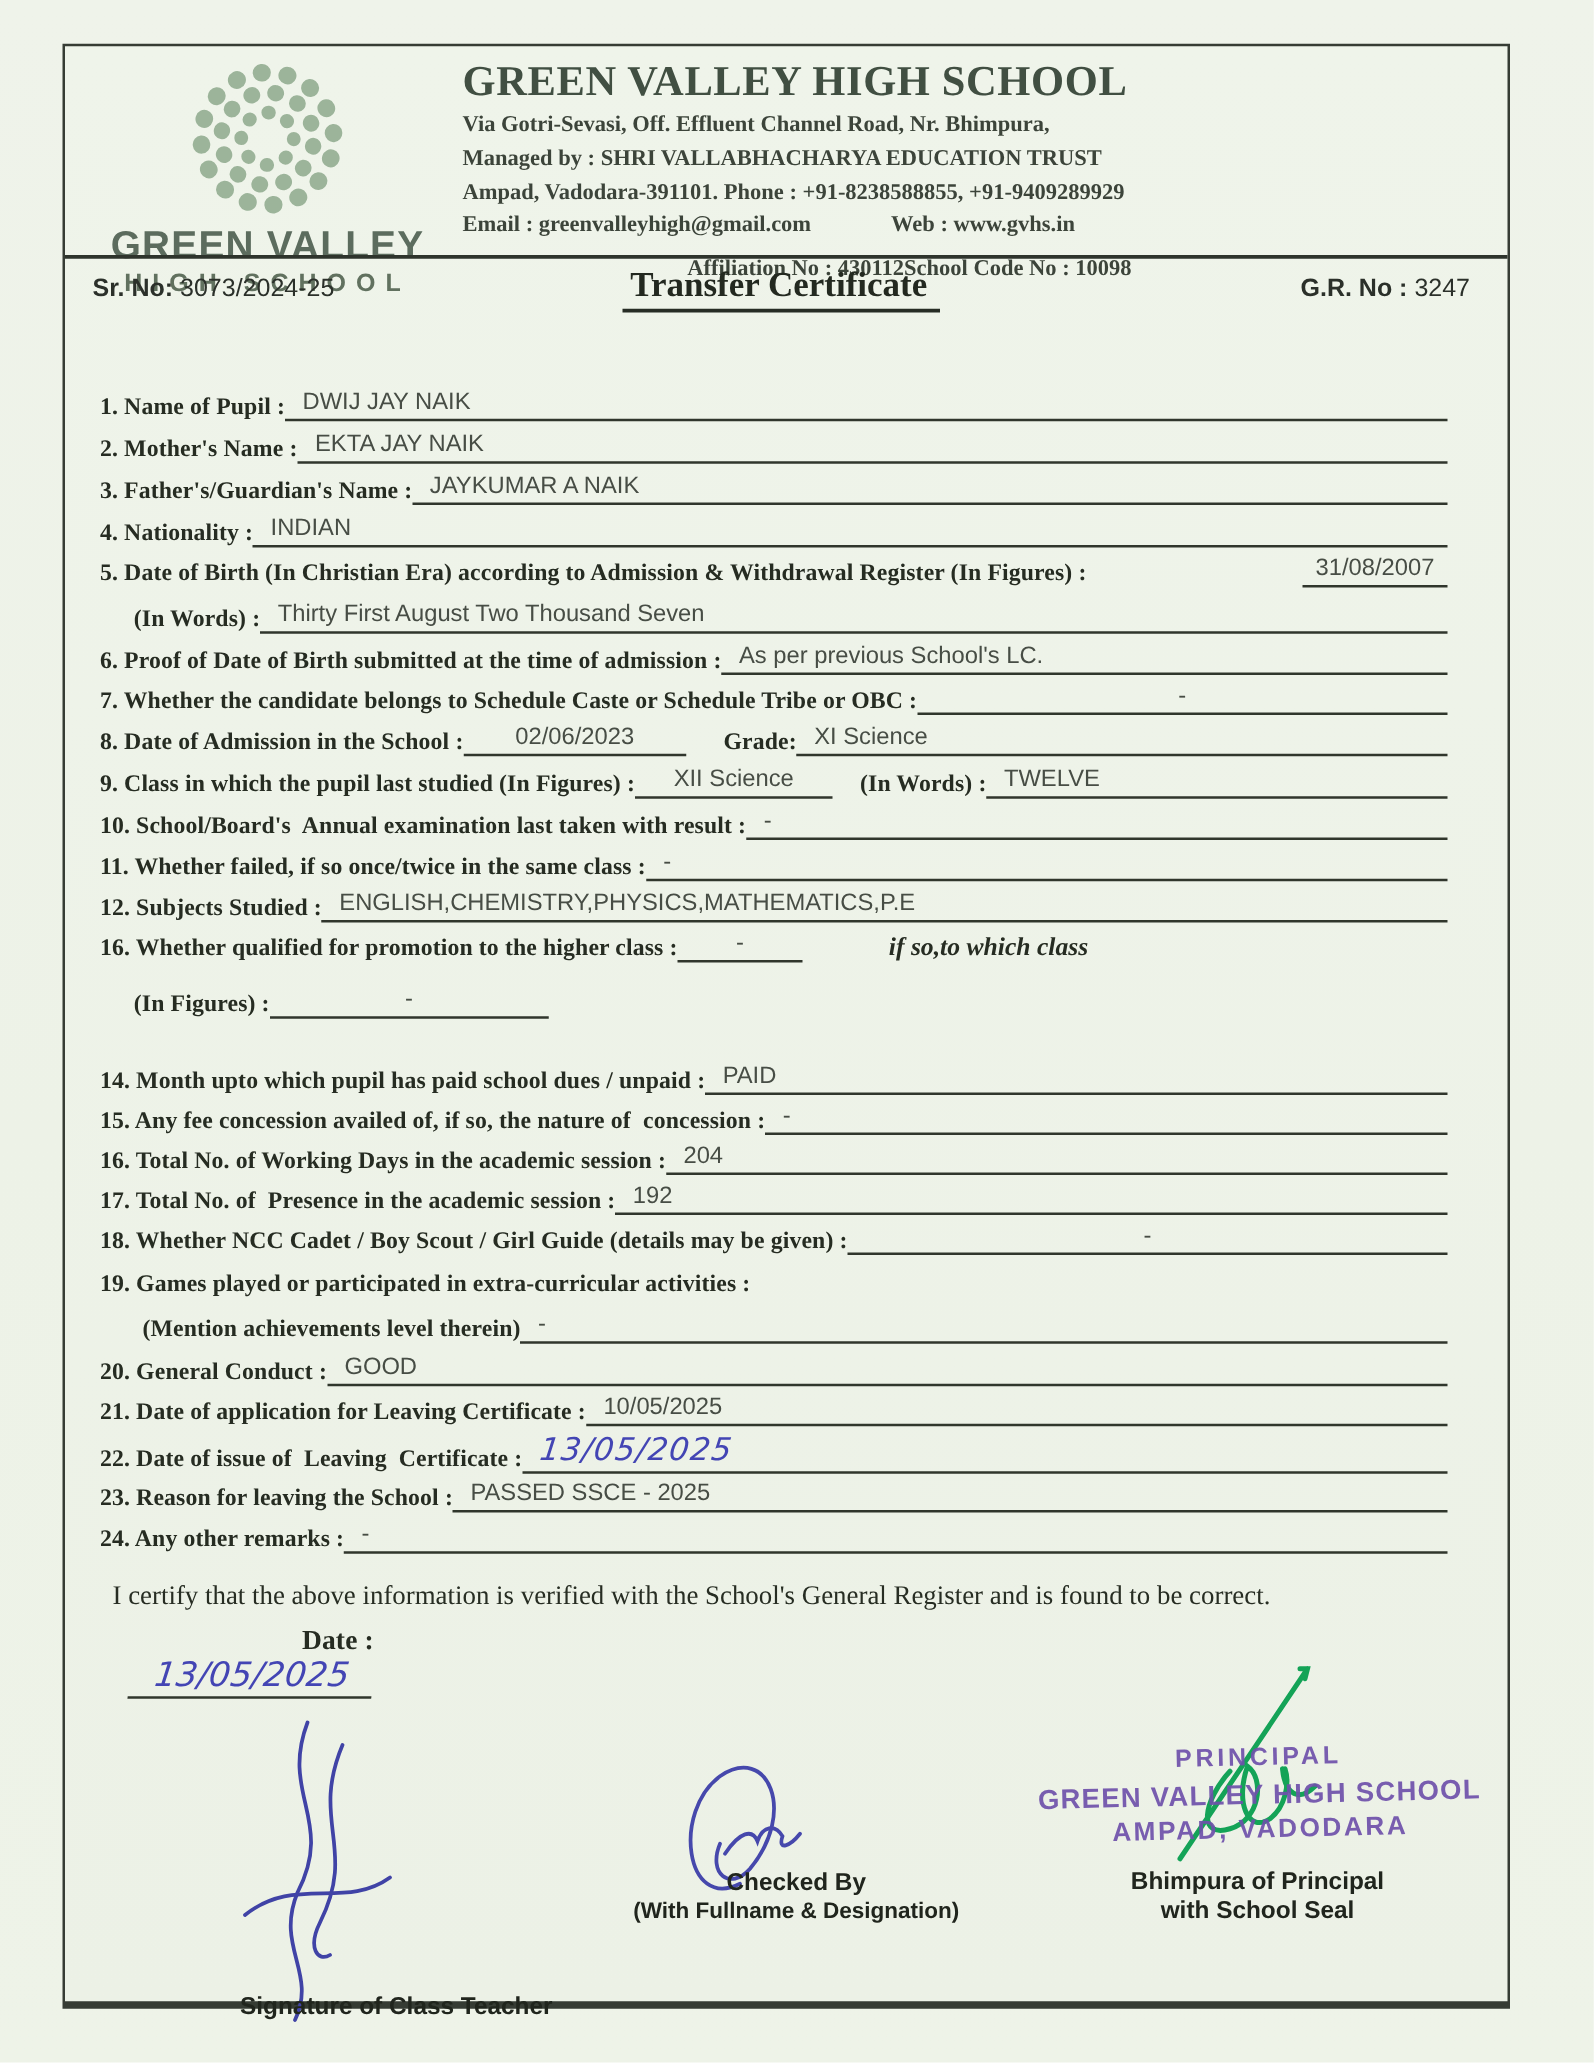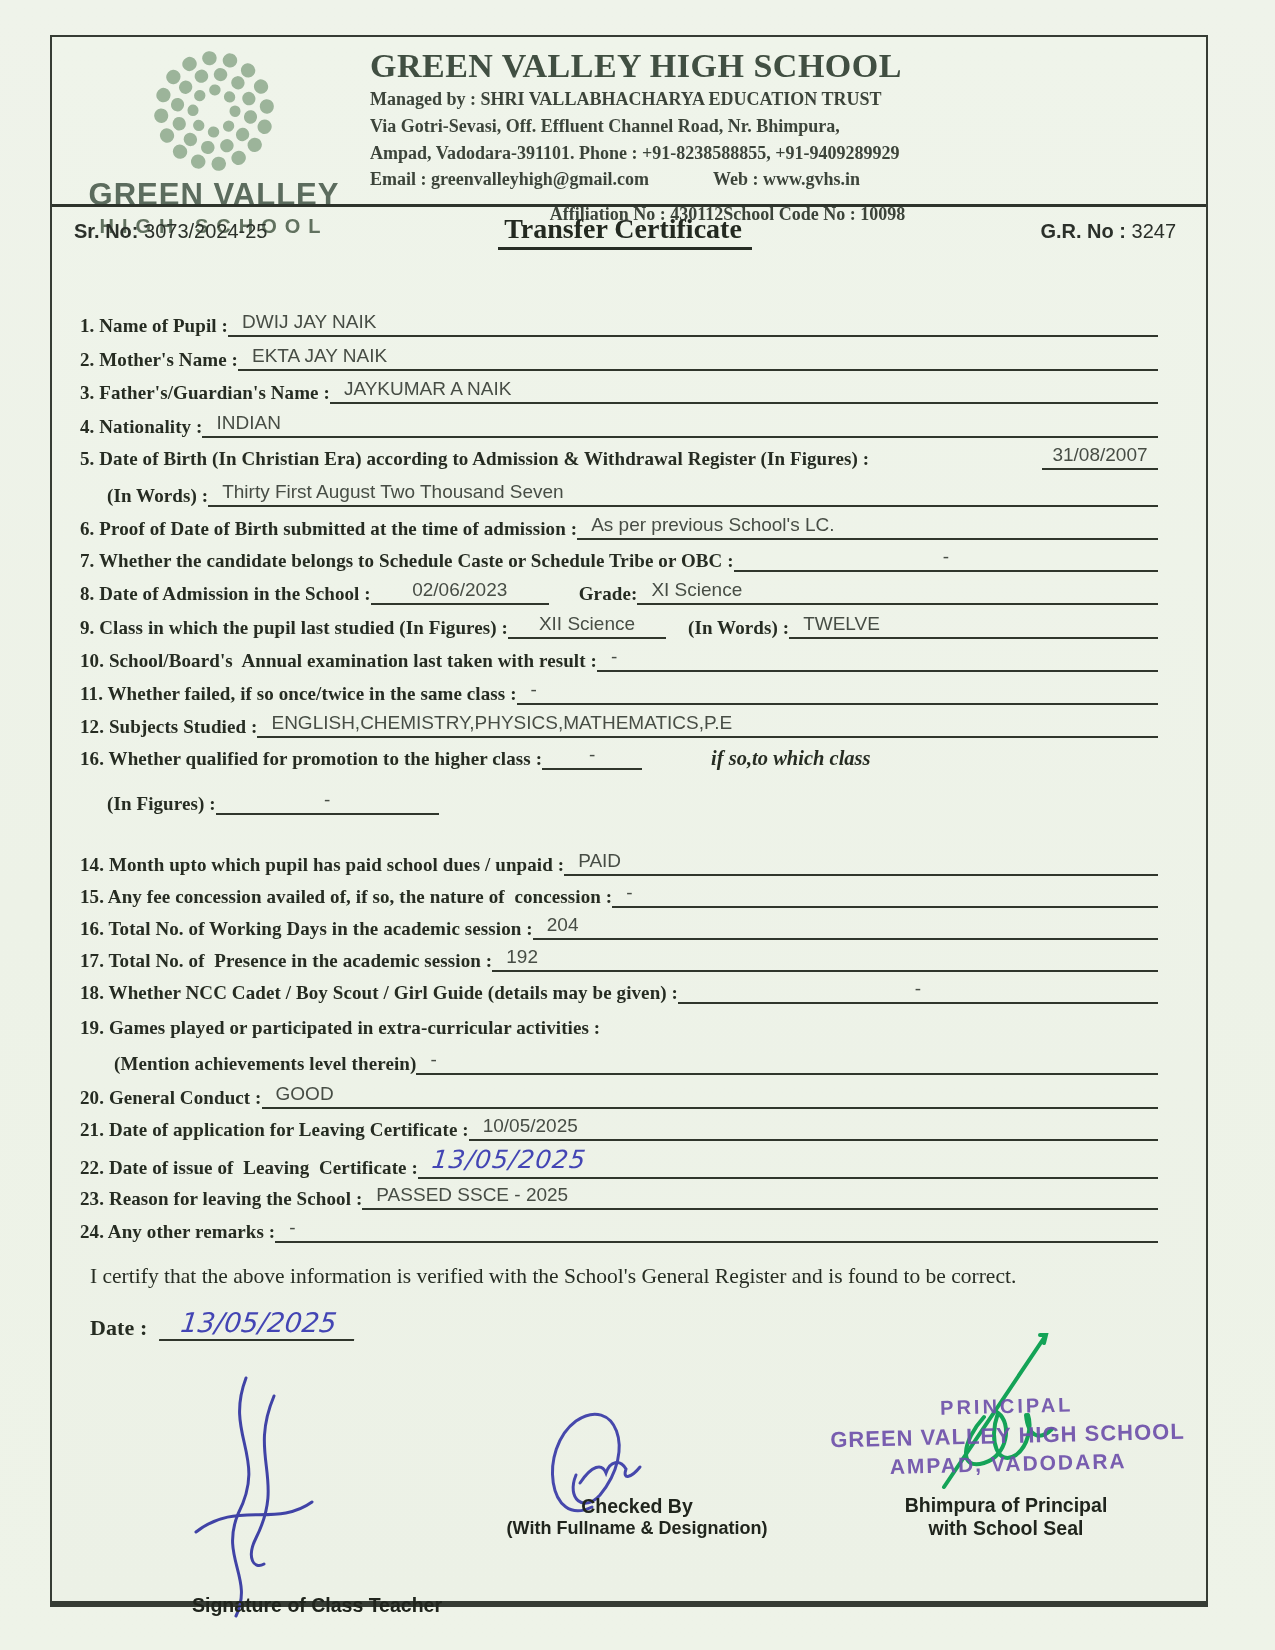--- a/index.html
+++ b/index.html
@@ -39,21 +39,21 @@
     border-bottom:2px solid #30362c;padding:0 4px 2px 14px;white-space:nowrap;line-height:1.15;}
   .grow{flex:1;}
   .fix{flex:none;}
   .ctr{text-align:center;padding-left:4px;}
   .spacer{flex:1;}
   .note{font-weight:700;font-style:italic;font-size:20.5px;color:#262c22;margin-left:69px;white-space:pre;}
   .ml{margin-left:30px;}
   .hand{font-family:"DejaVu Sans",sans-serif;font-style:italic;font-size:25px;color:#4345b4;
     transform:skewX(-7deg);letter-spacing:1px;}
   .certify{position:absolute;top:1227px;left:38px;right:70px;font-size:21.5px;color:#272d23;}
-  .daterow{position:absolute;top:1262px;left:38px;display:flex;align-items:flex-end;height:42px;}
+  .daterow{position:absolute;top:1262px;left:38px;display:flex;align-items:flex-end;height:42px;flex-direction:column;}
   .daterow .lbl{font-size:22px;}
   .date-hand{border-bottom:2.5px solid #30362c;width:195px;text-align:center;
     font-family:"DejaVu Sans",sans-serif;font-style:italic;font-size:27px;color:#4345b4;
     transform:skewX(-7deg);padding-bottom:1px;}
   
   .sig-label{font-family:"Liberation Sans",sans-serif;font-weight:700;font-size:19.5px;color:#20251d;}
   .sig-sub{font-family:"Liberation Sans",sans-serif;font-weight:700;font-size:18px;color:#20251d;}
   .ct-label{position:absolute;top:1557px;left:38px;width:352px;text-align:right;}
   .cb-label{position:absolute;top:1458px;left:418px;width:334px;text-align:center;}
   .pr-label{position:absolute;top:1457px;left:793px;width:322px;text-align:center;}
@@ -76,22 +76,22 @@
         <circle r="37" stroke-width="13" stroke-dasharray="0.5 18.9" transform="rotate(9)"></circle>
         <circle r="53" stroke-width="14" stroke-dasharray="0.5 20.3" transform="rotate(17)"></circle>
       </g>
     </svg>
     <div class="logo-name">GREEN VALLEY</div>
     <div class="logo-sub">HIGH SCHOOL</div>
   </div>
 
   <div class="hdr-text">
     <div class="school-name">GREEN VALLEY HIGH SCHOOL</div>
+    <div class="hdr-line">Via Gotri-Sevasi, Off. Effluent Channel Road, Nr. Bhimpura,</div>
     <div class="hdr-line">Managed by : SHRI VALLABHACHARYA EDUCATION TRUST</div>
-    <div class="hdr-line">Via Gotri-Sevasi, Off. Effluent Channel Road, Nr. Bhimpura,</div>
     <div class="hdr-line">Ampad, Vadodara-391101. Phone : +91-8238588855, +91-9409289929</div>
     <div class="hdr-line hdr-contact">
       <span>Email : greenvalleyhigh@gmail.com</span>
       <span>Web : www.gvhs.in</span>
     </div>
     <div class="hdr-affil">
       <span class="hdr-line">Affiliation No : 430112</span>
       <span class="hdr-line">School Code No : 10098</span>
     </div>
   </div>

